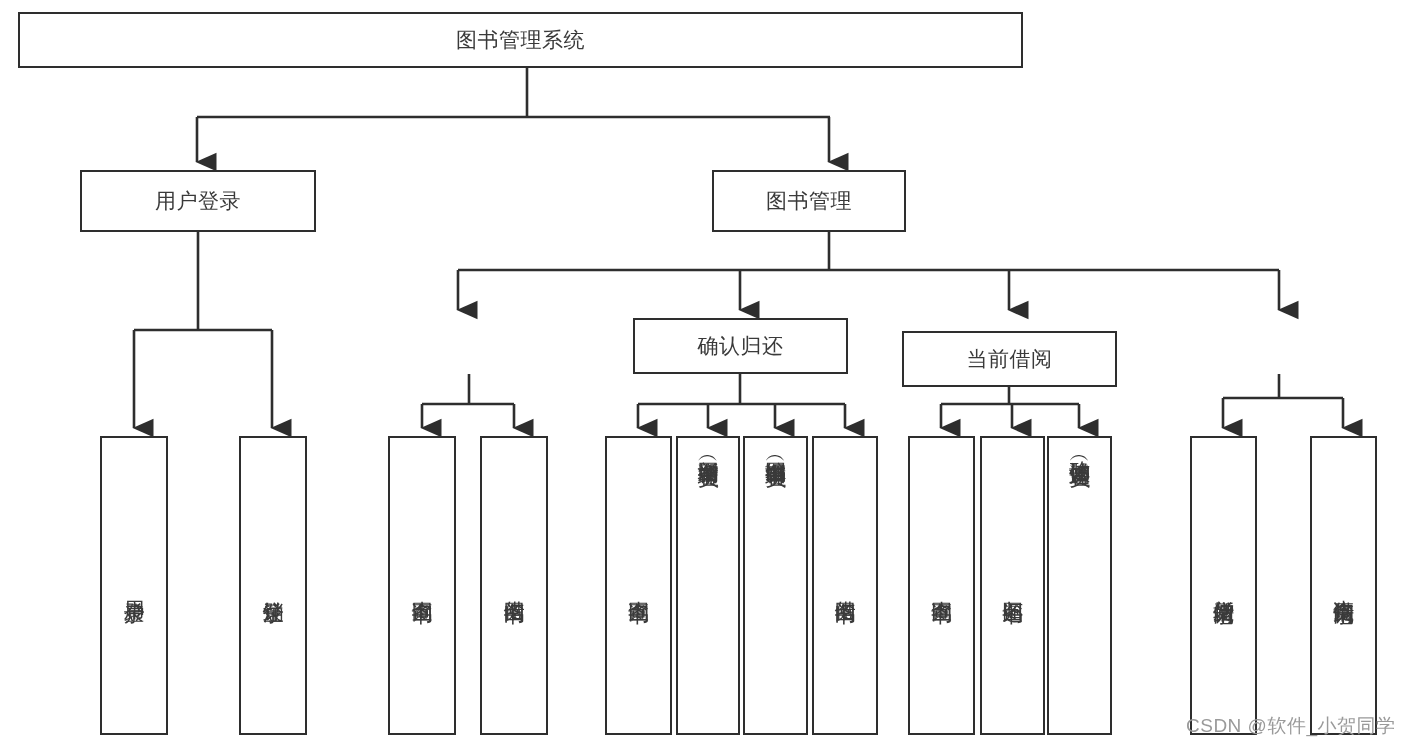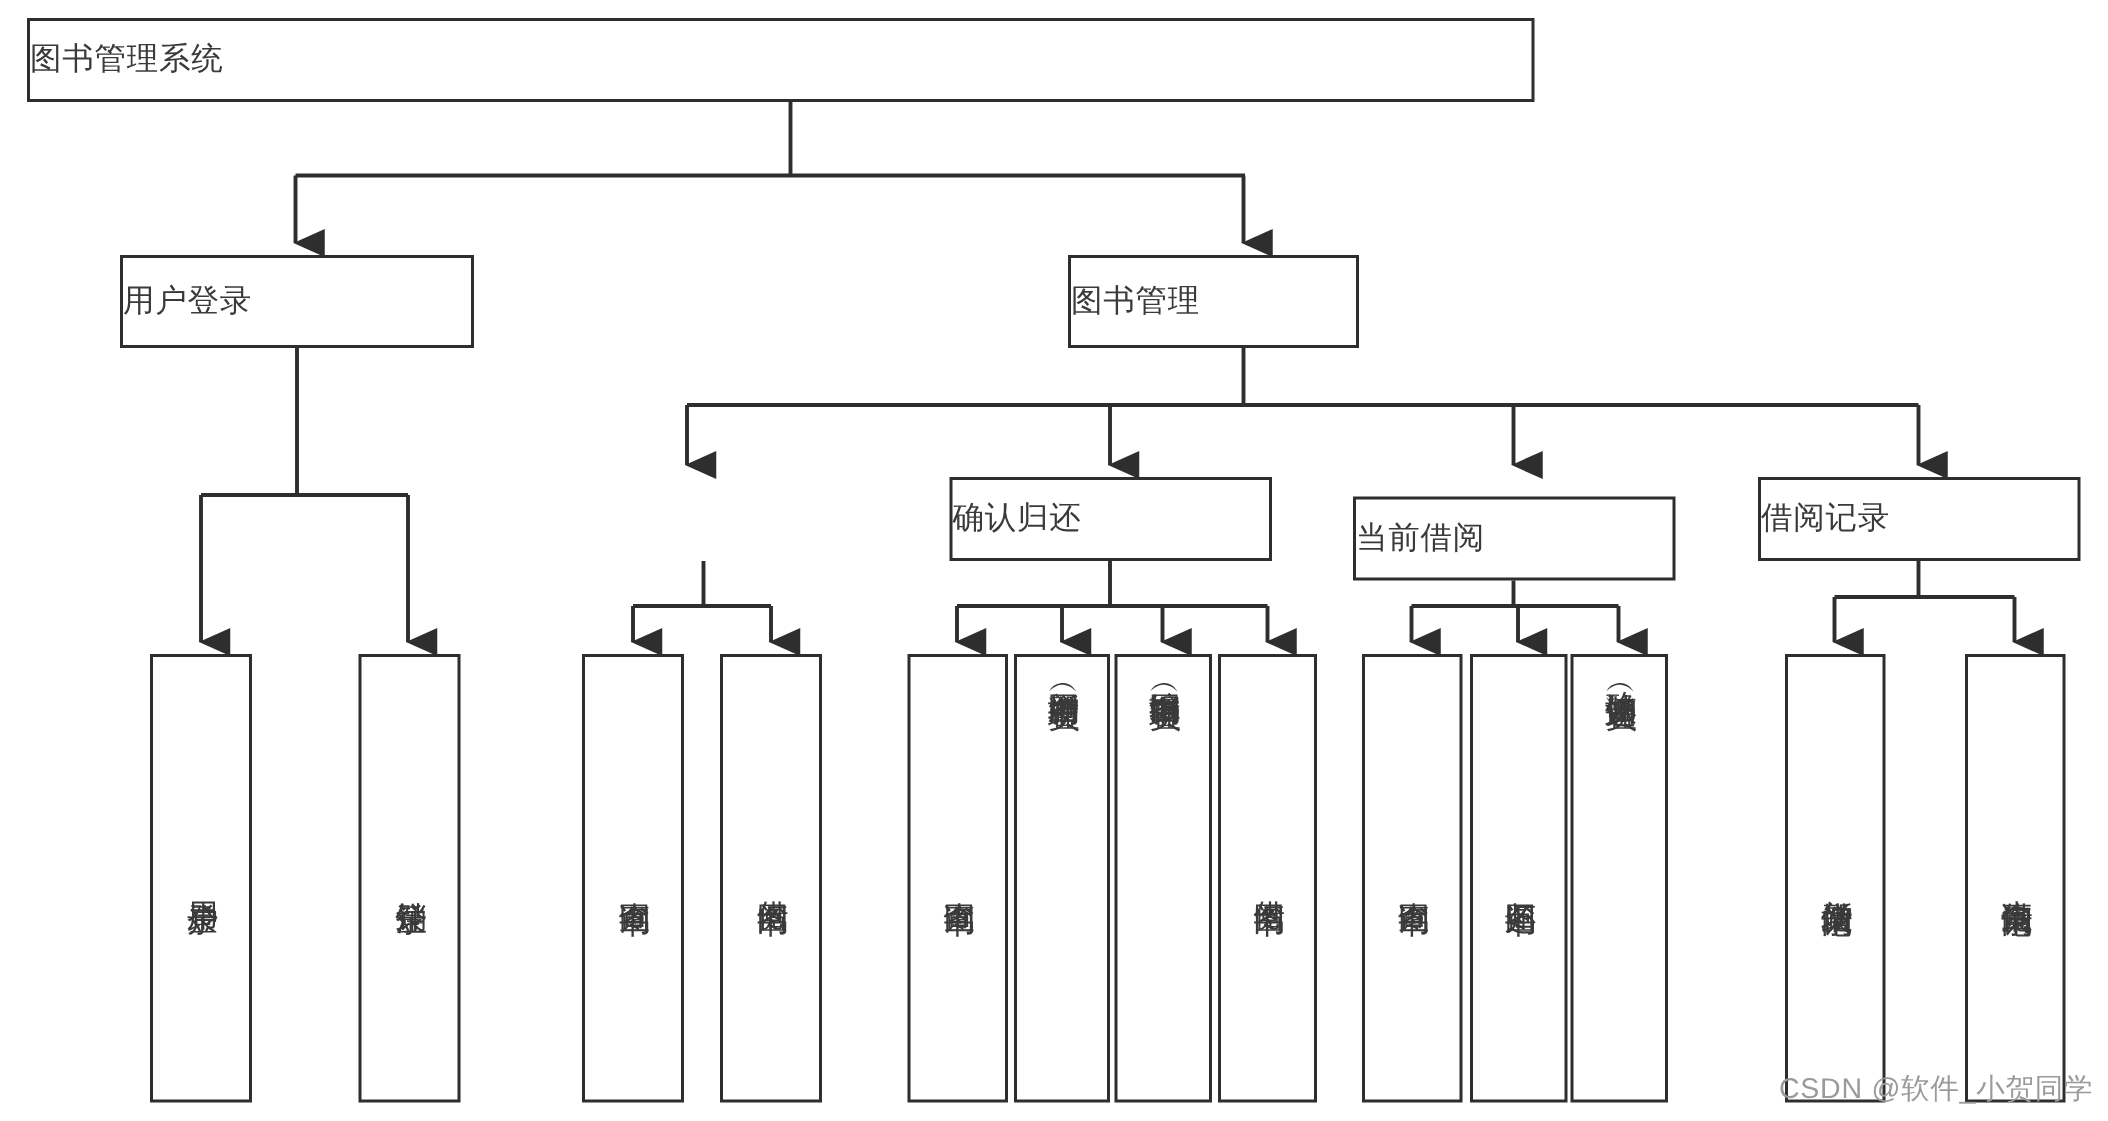--- a/index.html
+++ b/index.html
@@ -26,20 +26,21 @@
     width: 1405px;
     height: 747px;
   }
   .node-box {
     position: absolute;
     box-sizing: border-box;
     border: 2.2px solid #2e2e2e;
     background: #ffffff;
     display: flex;
     align-items: center;
+    justify-content: center;
   }
   .node-label-h {
     font-size: 21px;
     color: #3a3a3a;
     line-height: 1.1;
     letter-spacing: 0.5px;
     white-space: nowrap;
   }
   .node-label-v {
     writing-mode: vertical-rl;
@@ -134,23 +135,20 @@
   <div class="node-box" id="node-l2-1" style="left: 712px; top: 170px; width: 194px; height: 62px;">
     <span class="node-label-h">图书管理</span>
   </div>
 
   <div class="node-box" id="node-l3-1" style="left: 633px; top: 318px; width: 215px; height: 56px;">
     <span class="node-label-h">确认归还</span>
   </div>
   <div class="node-box" id="node-l3-2" style="left: 902px; top: 331px; width: 215px; height: 56px;">
     <span class="node-label-h">当前借阅</span>
   </div>
-  <div class="node-box" id="node-l3-3" style="left: 1172px; top: 318px; width: 215px; height: 56px;">
-    <span class="node-label-h">借阅记录</span>
-  </div>
 
   <div class="node-box leaf-box center-v" id="node-leaf-0" style="left: 100px; top: 436px; width: 68px; height: 299px;">
     <span class="node-label-v">用户登录</span>
   </div>
   <div class="node-box leaf-box center-v" id="node-leaf-1" style="left: 239px; top: 436px; width: 68px; height: 299px;">
     <span class="node-label-v">注销登录</span>
   </div>
   <div class="node-box leaf-box center-v" id="node-leaf-2" style="left: 388px; top: 436px; width: 68px; height: 299px;">
     <span class="node-label-v">查询图书</span>
   </div>

